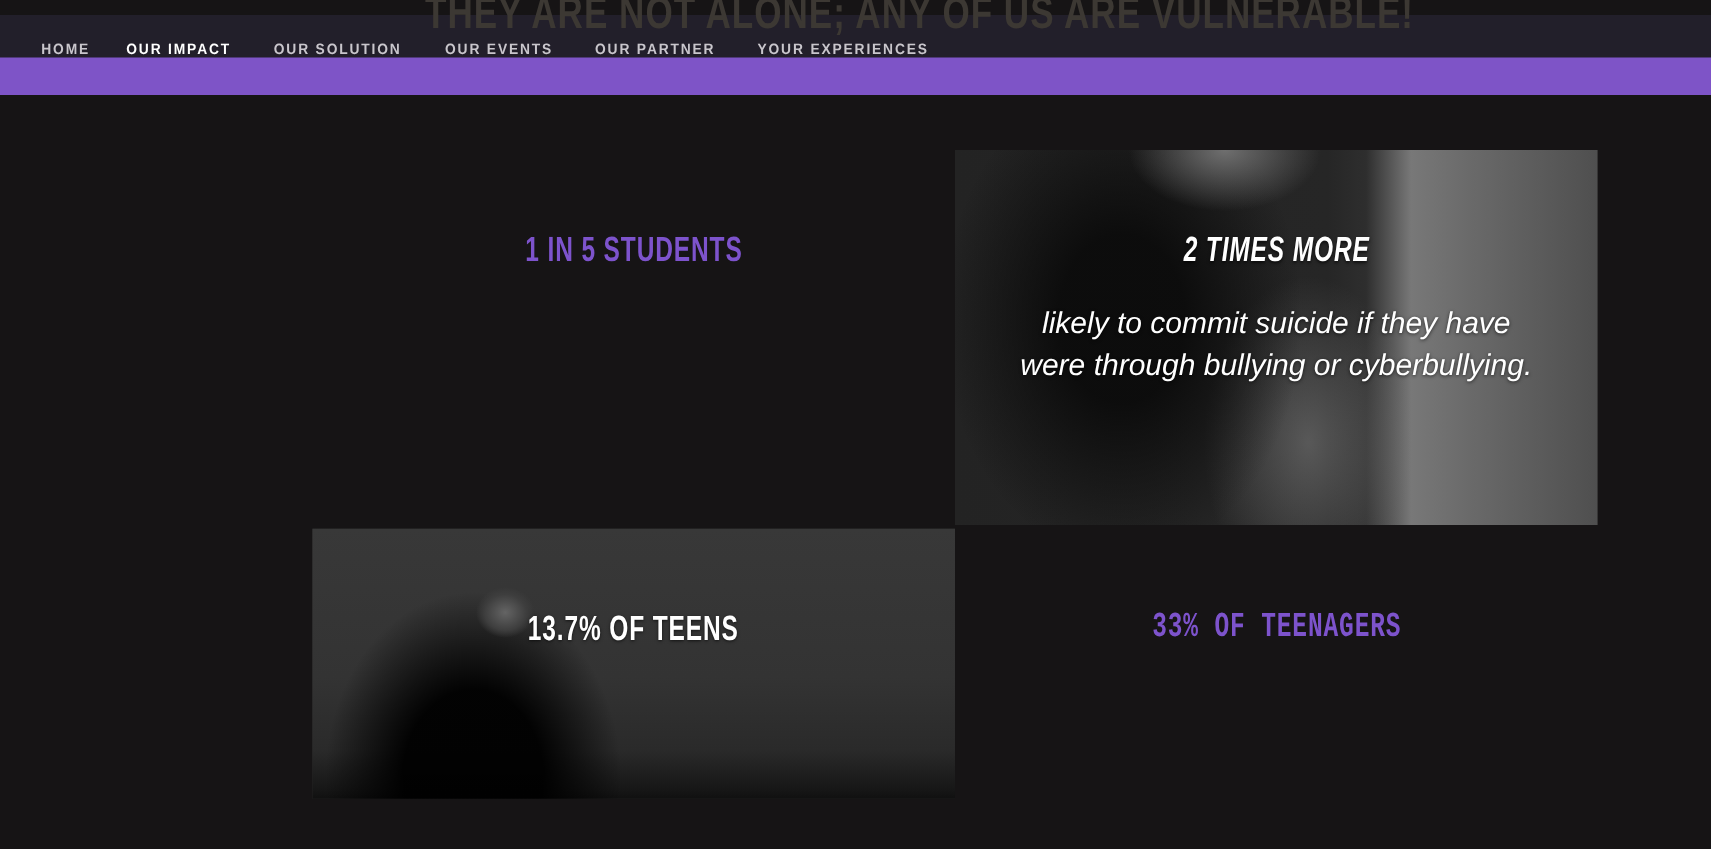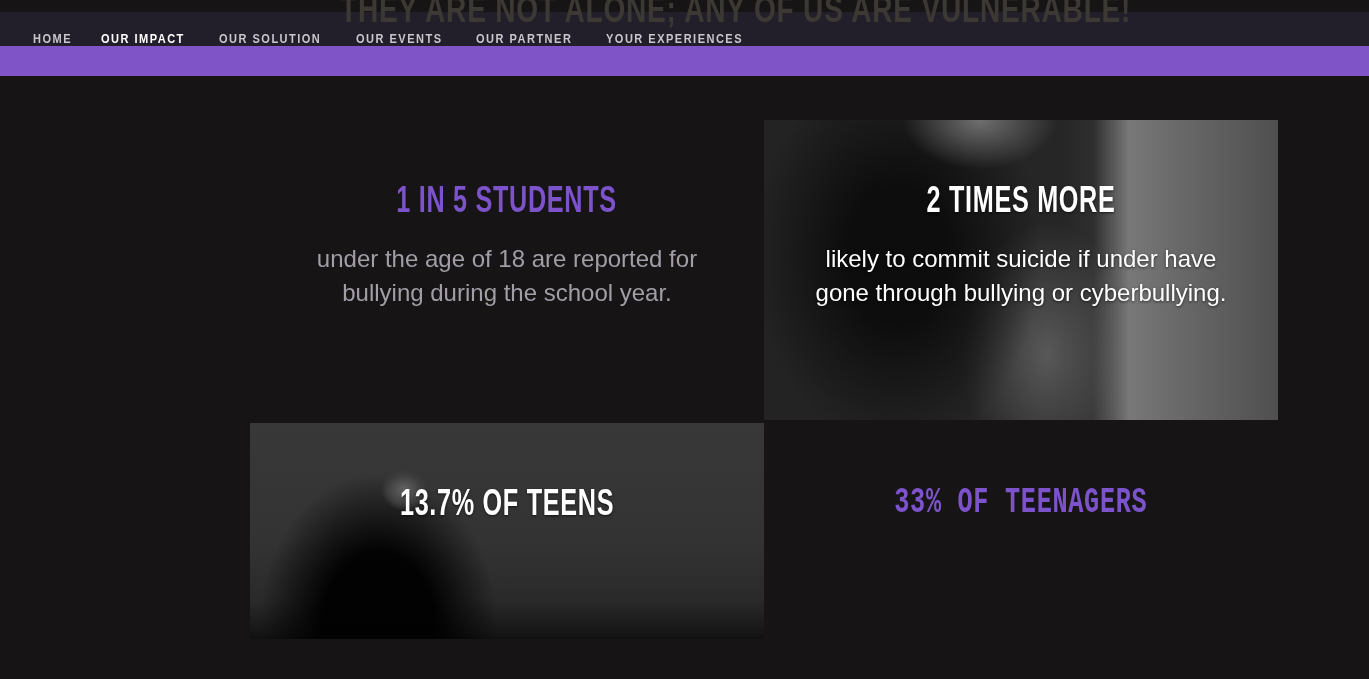--- a/index.html
+++ b/index.html
@@ -36,41 +36,42 @@
   }
   
   .stat{
     position:absolute;width:514px;box-sizing:border-box;
     padding-top:60px;text-align:center;
   }
   .stat-tl{left:250px;top:120px;height:300px;}
   .stat-tr{left:764px;top:120px;height:300px;}
   .stat-bl{left:250px;top:423px;height:216px;}
   .stat-br{left:764px;top:423px;height:256px;font-family:Liberation Mono, monospace;}
-  .stat h2{margin:0;font-size:36px;line-height:40px;font-weight:bold;}
+  .stat h2{margin:0;font-size:28px;line-height:40px;font-weight:bold;}
   .stat h2 .cond{
     display:inline-block;transform:scaleX(0.70);transform-origin:center;
     letter-spacing:1px;white-space:nowrap;
   }
   .stat .body{
     max-width:432px;margin:22px auto 0;
     font-size:24px;line-height:34px;letter-spacing:0;
   }
   .purple-card h2{color:var(--heading-purple,#7d53cc);}
   .purple-card .body{color:var(--body-text,#a39ea6);}
   .photo-card h2{color:var(--photo-text,#ffffff);text-shadow:0 1px 3px rgba(0,0,0,.65);}
   .photo-card .body{color:var(--photo-text,#ffffff);text-shadow:0 1px 3px rgba(0,0,0,.65);}
   
   .photo-girl-phone{
     background-color:#262626;
     background-image:
       radial-gradient(ellipse 110px 70px at 42% 0%, #6f6f6f 0%, rgba(60,60,60,0) 70%),
       radial-gradient(ellipse 200px 270px at 26% 45%, rgba(10,10,10,.9) 25%, rgba(10,10,10,0) 72%),
       radial-gradient(ellipse 120px 190px at 55% 78%, rgba(130,130,130,.55) 0%, rgba(130,130,130,0) 70%),
       linear-gradient(90deg,#232323 0%,#262626 58%,#2e2e2e 64%,#787878 71%,#6a6a6a 80%,#4f4f4f 100%);
+    font-style: italic;
   }
   .photo-hunched{
     background-color:#2f2f2f;
     background-image:
       radial-gradient(ellipse 30px 26px at 30% 31%, #646464 0%, #3e3e3e 55%, rgba(50,50,50,0) 78%),
       radial-gradient(ellipse 160px 200px at 25% 92%, rgba(0,0,0,.95) 35%, rgba(0,0,0,0) 74%),
       linear-gradient(180deg,#383838 0%,#333333 55%,#2a2a2a 82%,#161616 97%,#101010 100%);
   }
 </style>
 </head>
@@ -87,26 +88,25 @@
     <a class="nav-item">YOUR EXPERIENCES</a>
   </nav>
 </header>
 
 <div class="accent-bar"></div>
 
 <main>
 
   <section class="stat stat-tl purple-card">
     <h2><span class="cond">1 IN 5 STUDENTS</span></h2>
-    <p class="body">under the age of 18 are reported for bullying during the school year.</p>
   </section>
 
   <section class="stat stat-tr photo-card photo-girl-phone">
     <h2><span class="cond">2 TIMES MORE</span></h2>
-    <p class="body">likely to commit suicide if under have gone through bullying or cyberbullying.</p>
+    <p class="body">likely to commit suicide if they have were through bullying or cyberbullying.</p>
   </section>
 
   <section class="stat stat-bl photo-card photo-hunched">
     <h2><span class="cond">13.7% OF TEENS</span></h2>
   </section>
 
   <section class="stat stat-br purple-card">
     <h2><span class="cond">33% OF TEENAGERS</span></h2>
   </section>
 

